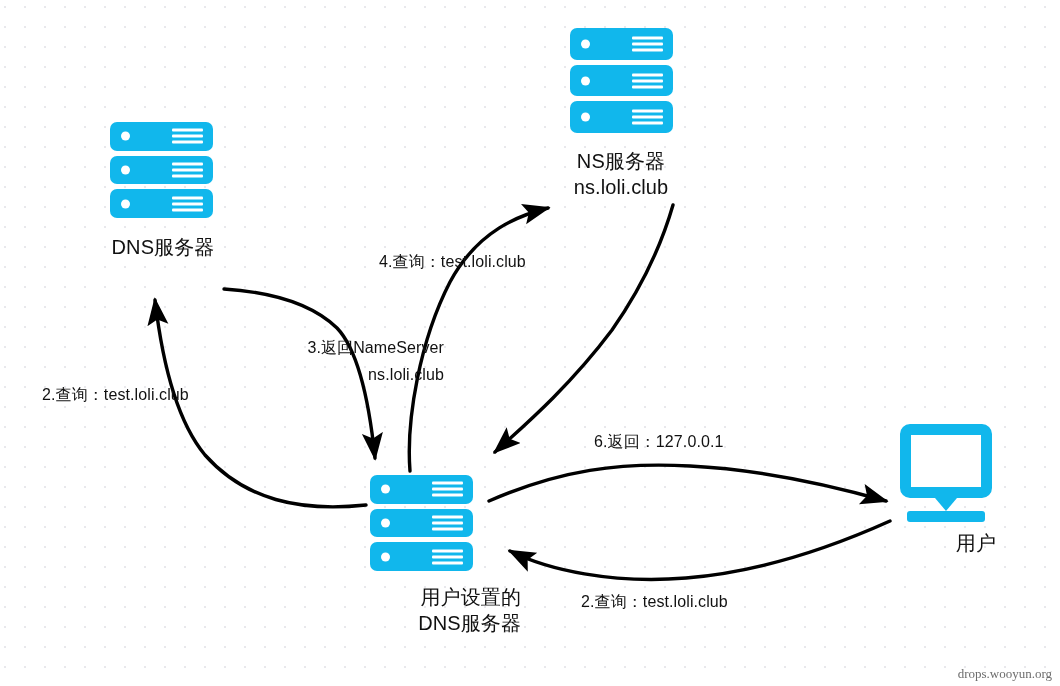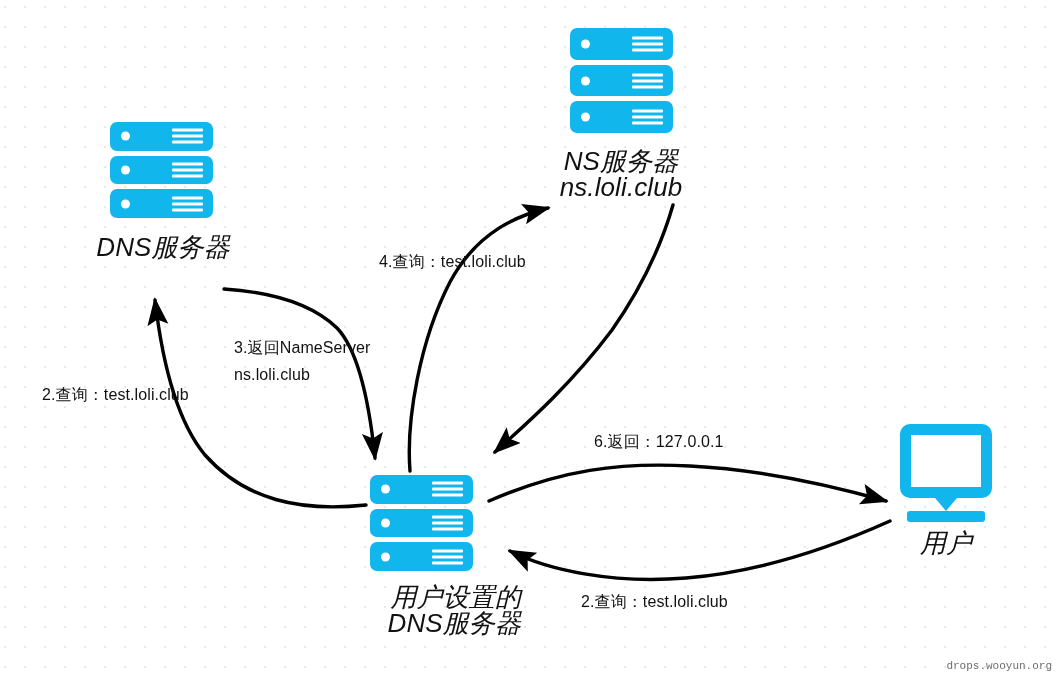--- a/index.html
+++ b/index.html
@@ -97,41 +97,40 @@
     height: 11px;
     background: #11b7ec;
     margin: 0 auto;
     border-radius: 3px;
   }
 
   
   .node-label {
     position: absolute;
     color: #111111;
-    font-size: 26px;
+    font-size: 20px;
     line-height: 26px;
     text-align: center;
     white-space: pre-line;
     letter-spacing: .1px;
-    font-style: italic;
   }
   .edge-label {
     position: absolute;
     color: #111111;
     font-size: 16px;
     line-height: 27px;
     white-space: pre-line;
     letter-spacing: .1px;
   }
   .watermark {
     position: absolute;
     right: 8px;
-    bottom: 14px;
-    font-family: Liberation Mono, monospace;
-    font-size: 11px;
+    bottom: 4px;
+    font-family: Liberation Serif, serif;
+    font-size: 13px;
     color: #6d6d6d;
   }
 </style>
 </head>
 <body>
 
 <div id="canvas">
 
   <svg id="edges" viewBox="0 0 1060 686" xmlns="http://www.w3.org/2000/svg">
     <defs>
@@ -239,25 +238,25 @@
   <div class="node-label" style="left:321px; top:584px; width:200px;text-align:right;">用户设置的
 DNS服务器</div>
 
   <div class="monitor" style="left:900px; top:424px; width:92px;">
     <div class="screen"></div>
     <div class="basewrap">
       <div class="trapezoid"></div>
     </div>
     <div class="footbar"></div>
   </div>
-  <div class="node-label" style="left:896px; top:530px; width:100px;">用户</div>
+  <div class="node-label" style="left:896px; top:530px; width:100px;text-align:right;">用户</div>
 
   <div class="edge-label" style="left:14px; top:381px;margin-left:28px;">2.查询：test.loli.club</div>
 
-  <div class="edge-label" style="left:234px; top:334px; text-align:left; width:210px;">3.返回NameServer
+  <div class="edge-label" style="left:234px; top:334px; text-align:right; width:210px;">3.返回NameServer
 ns.loli.club</div>
 
   <div class="edge-label" style="left:379px; top:248px;">4.查询：test.loli.club</div>
 
 
   <div class="edge-label" style="left:594px; top:428px;">6.返回：127.0.0.1</div>
 
   <div class="edge-label" style="left:581px; top:588px;">2.查询：test.loli.club</div>
 
   <div class="watermark">drops.wooyun.org</div>

